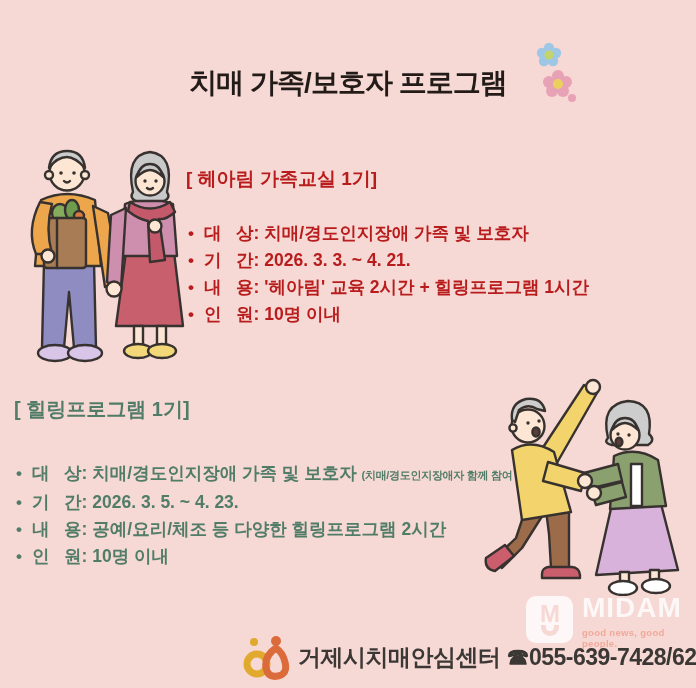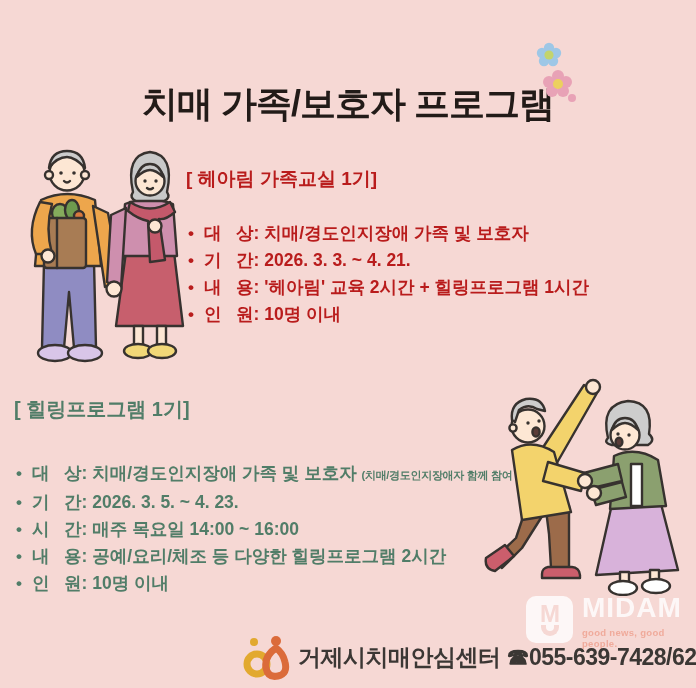--- a/index.html
+++ b/index.html
@@ -3,22 +3,22 @@
 <meta charset="utf-8">
 <style>
   * { margin: 0; padding: 0; box-sizing: border-box; }
   html,body { width: 696px; height: 688px; }
   body { font-family: "Liberation Sans", sans-serif; }
   .poster {
     position: relative; width: 696px; height: 688px;
     background: #f6d8d4; overflow: hidden;
   }
   .title {
-    position: absolute; top: 80px; left: 0; width: 100%;
-    text-align: center; font-size: 36px; font-weight: 900;
+    position: absolute; top: 64px; left: 0; width: 100%;
+    text-align: center; font-size: 28px; font-weight: 900;
     color: #221b18; letter-spacing: -1px; white-space: pre;
   }
   .flowers { position: absolute; left: 536px; top: 40px; }
   .left-illo  { position: absolute; left: 8px;  top: 140px; }
   .right-illo { position: absolute; left: 472px; top: 378px; }
 
   .section { position: absolute; }
   .section h2 { font-weight: 800; margin-bottom: 14px; }
   .section ul { list-style: none; margin-top: 28px; }
   .section li {
@@ -160,21 +160,20 @@
       <li><span>내   용: '헤아림' 교육 2시간 + 힐링프로그램 1시간</span></li>
       <li><span>인   원: 10명 이내</span></li>
     </ul>
   </div>
 
   <div class="section section-2">
     <h2>[ 힐링프로그램 1기]</h2>
     <ul>
       <li><span>대   상: 치매/경도인지장애 가족 및 보호자 </span><span class="note">(치매/경도인지장애자 함께 참여 가능)</span></li>
       <li><span>기   간: 2026. 3. 5. ~ 4. 23.</span></li>
-      <li><span>시   간: 매주 목요일 14:00 ~ 16:00</span></li>
       <li><span>내   용: 공예/요리/체조 등 다양한 힐링프로그램 2시간</span></li>
       <li><span>인   원: 10명 이내</span></li>
     </ul>
   </div>
 
   <svg class="right-illo" width="222" height="218" viewBox="0 0 222 218">
     <g stroke="#37322f" stroke-width="2.4" stroke-linejoin="round" stroke-linecap="round">
 
       <path d="M64,80 L112,7 L125,15 L82,90 Z" fill="#f3d36c"></path>
       <circle cx="121" cy="9" r="7" fill="#fde7d4"></circle>

